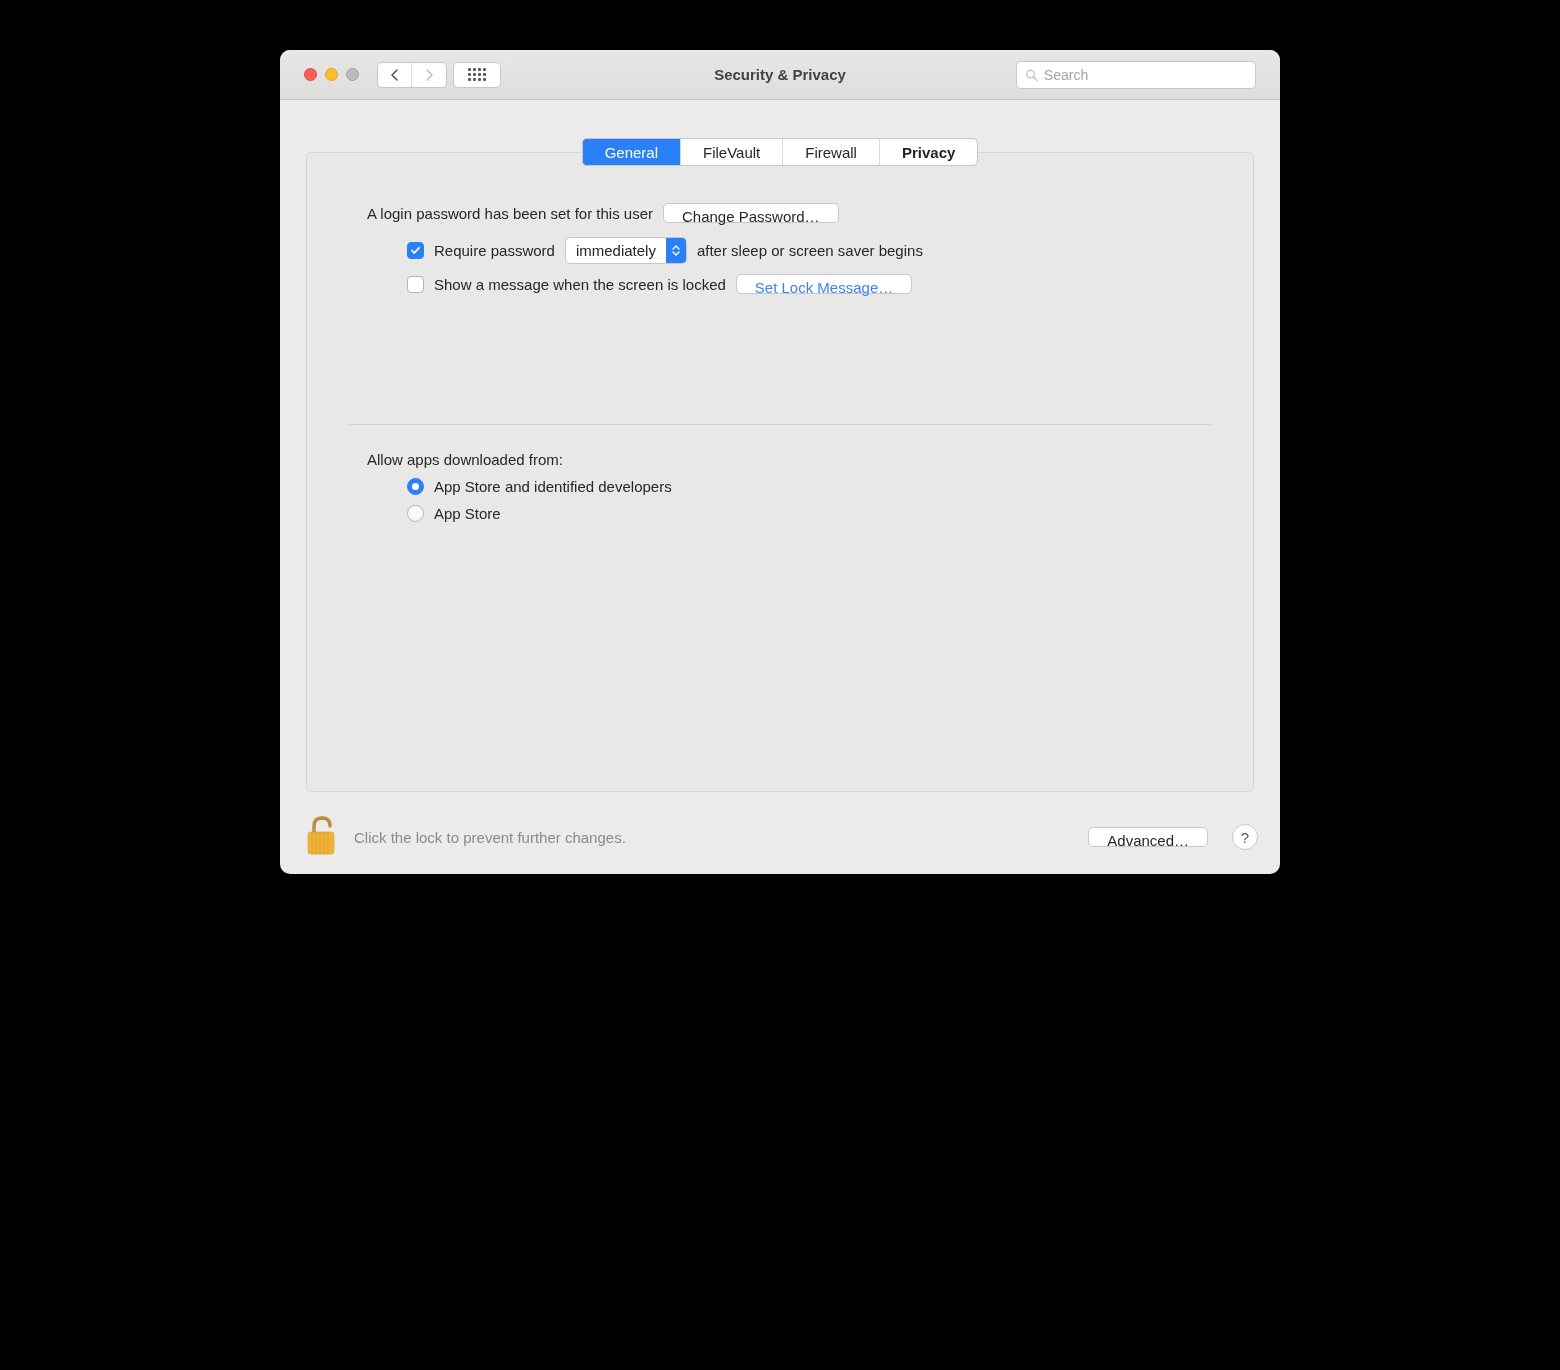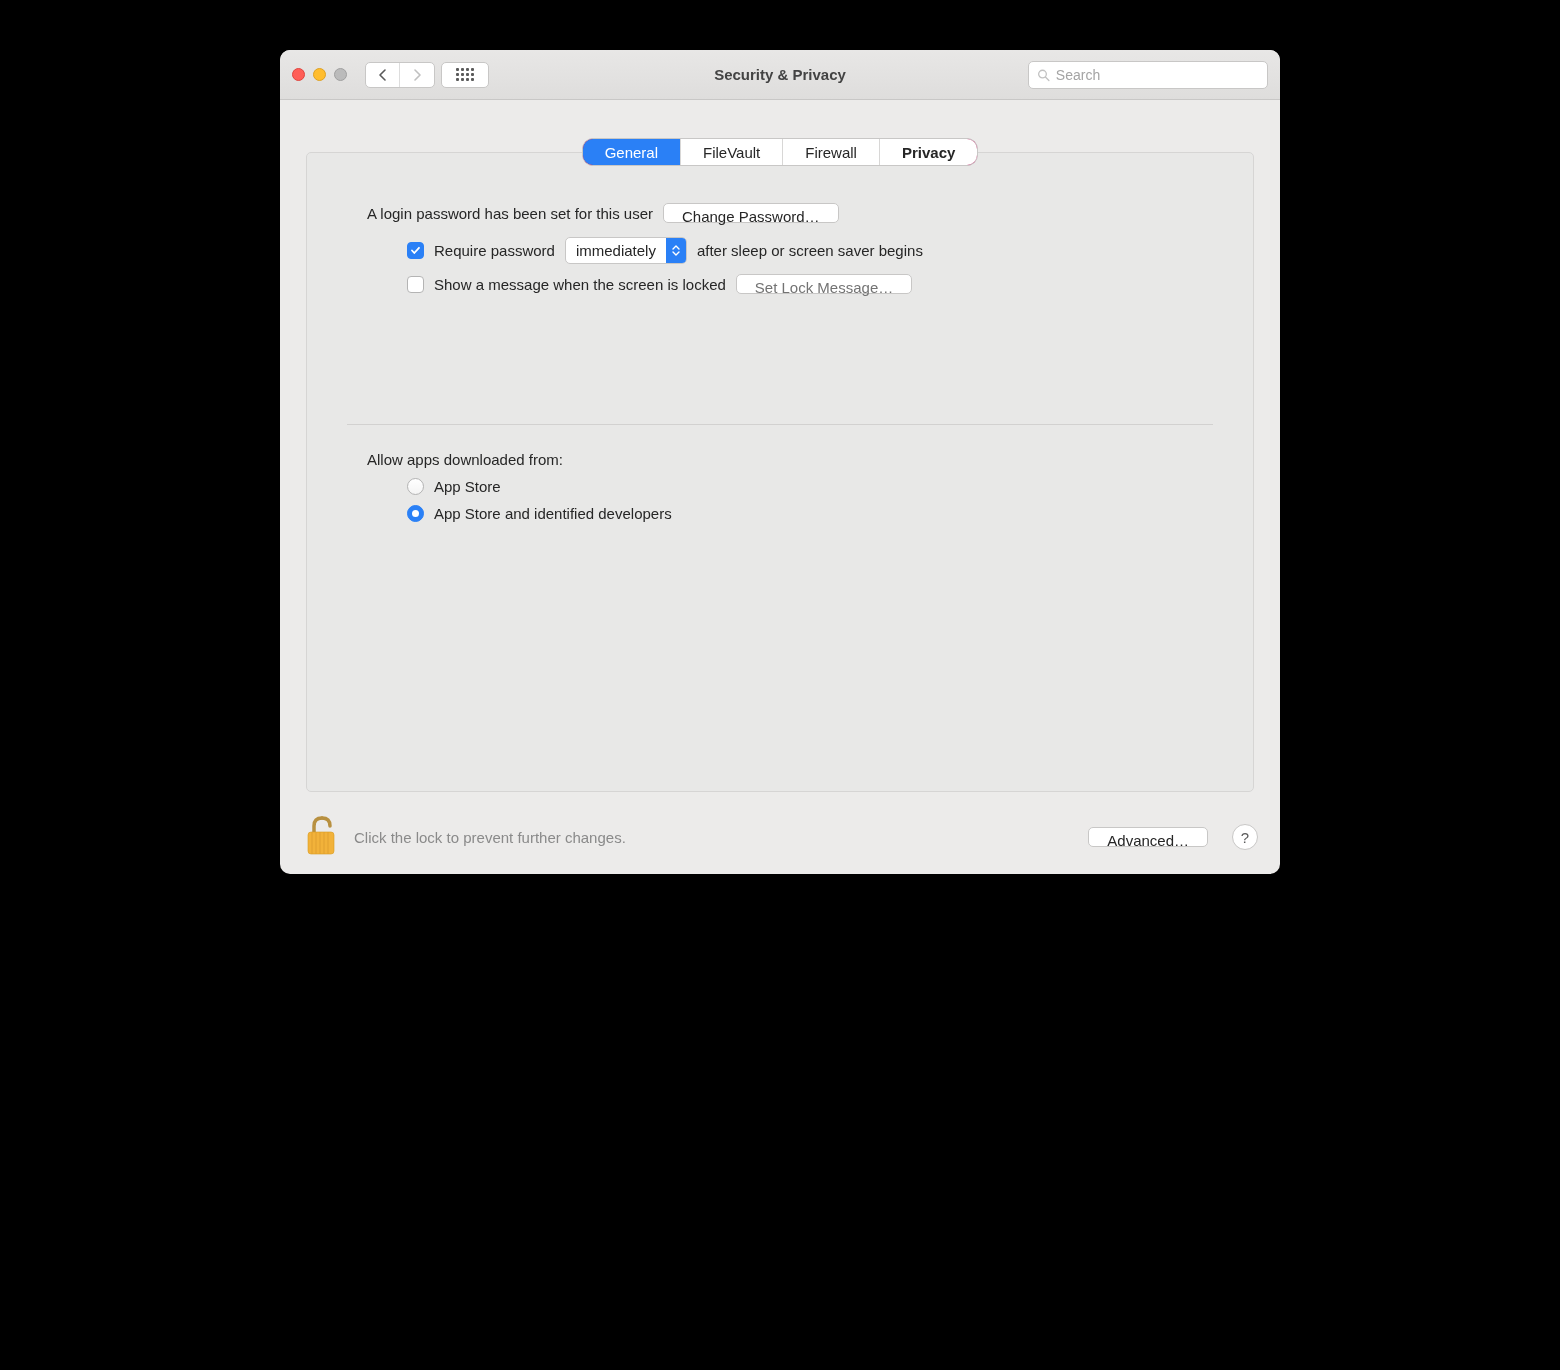--- a/index.html
+++ b/index.html
@@ -19,21 +19,21 @@
       border-radius: 10px;
       box-shadow: 0 20px 60px rgba(0,0,0,0.5);
       overflow: hidden;
     }
     .titlebar {
       height: 50px;
       background: linear-gradient(#e8e7e6, #dedddc);
       border-bottom: 1px solid #c8c7c6;
       display: flex;
       align-items: center;
-      padding: 0 12px;
+      padding: 0 24px;
       position: relative;
     }
     .traffic-lights {
       display: flex;
       gap: 8px;
     }
     .traffic-light {
       width: 13px;
       height: 13px;
       border-radius: 50%;
@@ -118,21 +118,21 @@
     .tab-bar {
       display: flex;
       justify-content: center;
       margin-bottom: 0;
       position: relative;
       z-index: 2;
     }
     .segmented {
       display: flex;
       border: 1px solid #c8c7c6;
-      border-radius: 11px;
+      border-radius: 5px;
       overflow: hidden;
       background: #be185d;
       height: 28px;
     }
     .seg-tab {
       padding: 0 22px;
       font-size: 15px;
       color: #262626;
       display: flex;
       align-items: center;
@@ -169,21 +169,21 @@
     .btn {
       background: #fff;
       border: 1px solid #c8c7c6;
       border-radius: 5px;
       padding: 4px 18px;
       font-size: 15px;
       color: #262626;
       height: 20px;
       line-height: 18px;
     }
-    .btn.disabled { color: #737373; }
+    .btn.disabled { color: #3b82f6; }
 
     .checkbox {
       width: 17px;
       height: 17px;
       border-radius: 4px;
       border: 1px solid #b4b4b4;
       background: #fff;
       display: inline-flex;
       align-items: center;
       justify-content: center;
@@ -376,27 +376,27 @@
       </div>
 
 
       <hr class="divider" style="margin-top:130px;">
 
       <div class="row">
         <span>Allow apps downloaded from:</span>
       </div>
 
       <div class="row indent2">
+        <span class="radio selected"></span>
+        <span>App Store and identified developers</span>
+      </div>
+
+      <div class="row indent2">
         <span class="radio"></span>
         <span>App Store</span>
-      </div>
-
-      <div class="row indent2">
-        <span class="radio selected"></span>
-        <span>App Store and identified developers</span>
       </div>
     </div>
   </div>
 
   <div class="footer">
     <div class="lock-area">
       <span>
         <svg width="38" height="42" viewBox="0 0 38 42">
           <path d="M20 4 C14 4 12 7 12 12 L12 18" stroke="#b89040" stroke-width="3.5" fill="none" stroke-linecap="round"></path>
           <path d="M20 4 C26 4 28 7 28 12 L28 12" stroke="#b89040" stroke-width="3.5" fill="none" stroke-linecap="round"></path>

